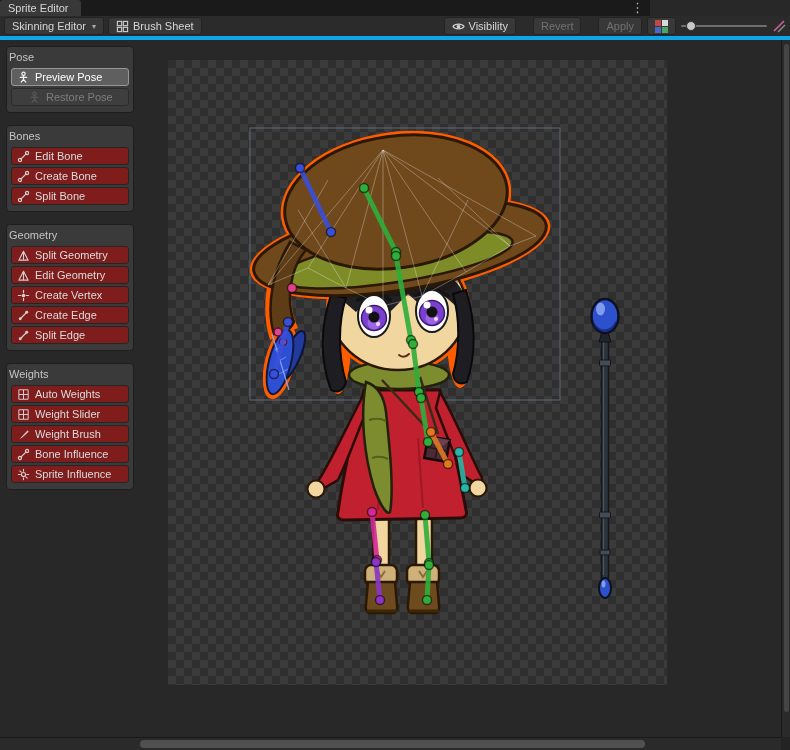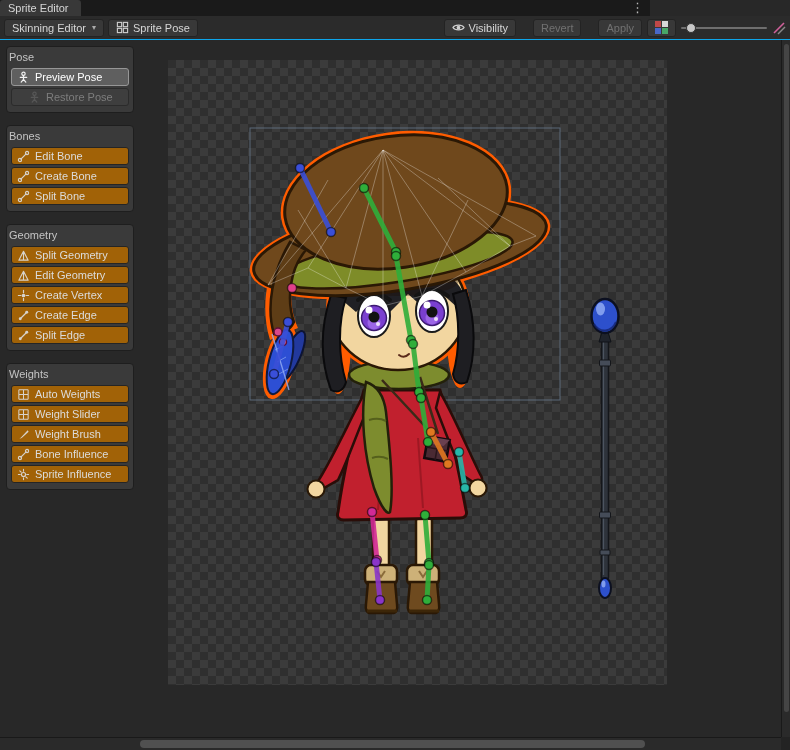--- a/index.html
+++ b/index.html
@@ -16,21 +16,21 @@
   .tabbar { position:absolute; left:0; top:0; width:650px; height:16px; background:#1a1a1a; }
   .tab {
     position:absolute; left:0; top:0; height:16px; padding:2px 12px 0 8px;
     background:#383838; color:#d6d6d6; border-radius:3px 3px 0 0; cursor:default;
   }
   .kebab { position:absolute; right:6px; top:0; height:16px; line-height:15px; color:#b8b8b8; font-size:13px; cursor:default; }
 
   
   .toolbar {
     position:absolute; left:0; top:16px; width:790px; height:24px;
-    background:#2b2b2b; border-bottom:1px solid #0ea5e9;
+    background:#2b2b2b; border-bottom:4px solid #0ea5e9;
     display:flex; align-items:center; gap:4px; padding:0 4px;
   }
   .tb-btn {
     height:18px; display:flex; align-items:center; gap:4px; padding:0 7px;
     background:#383838; border:1px solid #232323; border-radius:3px;
     color:#d6d6d6; font-size:11px; font-family:inherit; cursor:default;
   }
   .tb-btn.dim { color:#717171;margin-left:12px; }
   .caret { font-size:8px; color:#aaa; margin-left:2px; }
   .tb-right { margin-left:auto; display:flex; align-items:center; gap:5px; }
@@ -43,21 +43,21 @@
   .slider .knob { position:absolute; top:4px; width:10px; height:10px; margin-left:-5px; border-radius:50%; background:#c8c8c8; border:1px solid #333; }
   .alpha-ic { width:14px; height:14px; display:block; }
 
   
   .sidebar { position:absolute; left:6px; top:46px; width:128px; display:flex; flex-direction:column; gap:12px; }
   .panel { background:#3a3a3a; border:1px solid #1e1e1e; border-radius:4px; padding:2px 2px 4px; }
   .panel-title { text-align:left; color:#c4c4c4; padding:2px 0 3px; }
   .side-btn {
     display:flex; align-items:center; gap:5px; height:18px; width:calc(100% - 4px);
     margin:2px 2px; padding:0 5px;
-    background:#a16207; border:1px solid #252525; border-radius:3px;
+    background:#7f1d1d; border:1px solid #252525; border-radius:3px;
     color:#dcdcdc; font-size:11px; font-family:inherit; cursor:default; text-align:left;
   }
   .side-btn .ic { width:13px; height:13px; flex:0 0 13px; opacity:.92; }
   .side-btn.active { background:#5f5f5f; border-color:#969696; color:#fff; }
   .side-btn.disabled { background:#3e3e3e; border-color:#2b2b2b; color:#7d7d7d;padding-left:16px; }
   .side-btn.disabled .ic { opacity:.4; }
 
   
   .canvas-area { position:absolute; left:140px; top:40px; right:9px; bottom:13px; background:#282828; }
   .checker {
@@ -147,21 +147,21 @@
   </button>
   <button class="tb-btn">
     <svg class="tbic" viewBox="0 0 14 14">
         <g stroke="#cfcfcf" fill="none" stroke-width="1.2">
           <rect x="1.5" y="1.5" width="4.6" height="4.6"></rect>
           <rect x="7.9" y="1.5" width="4.6" height="4.6"></rect>
           <rect x="1.5" y="7.9" width="4.6" height="4.6"></rect>
           <rect x="7.9" y="7.9" width="4.6" height="4.6"></rect>
         </g>
       </svg>
-    <span>Sprite Pose</span>
+    <span>Brush Sheet</span>
   </button>
 
   <div class="tb-right">
     <button class="tb-btn">
       <svg class="tbic" viewBox="0 0 14 14">
           <path d="M1 7 C3 3.5 11 3.5 13 7 C11 10.5 3 10.5 1 7 Z" fill="none" stroke="#cfcfcf" stroke-width="1.3"></path>
           <circle cx="7" cy="7" r="2" fill="#cfcfcf"></circle>
         </svg>
       <span>Visibility</span>
     </button>

